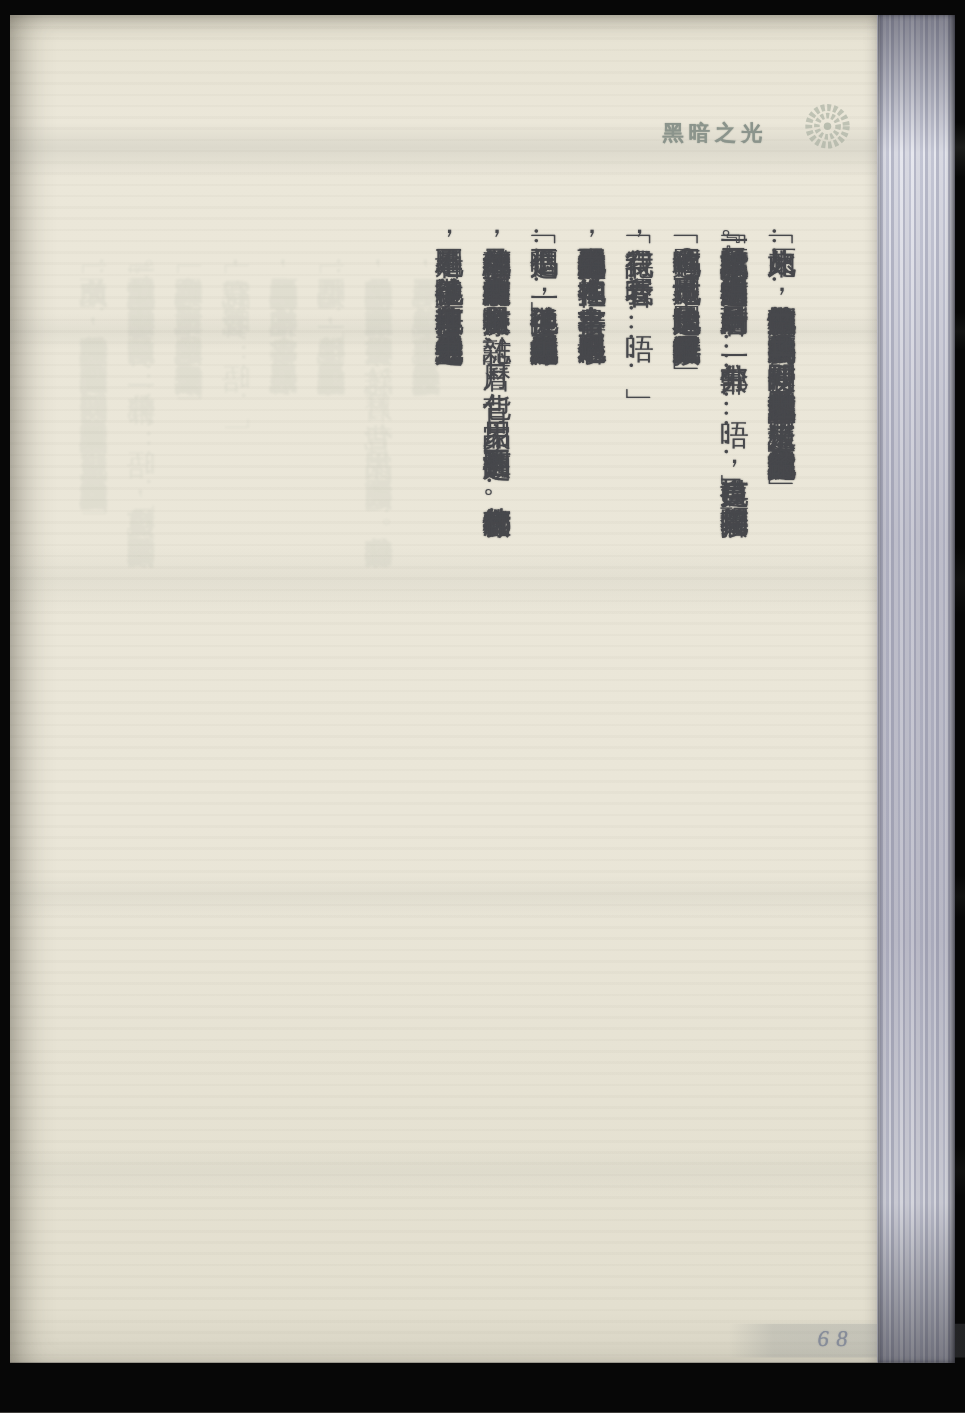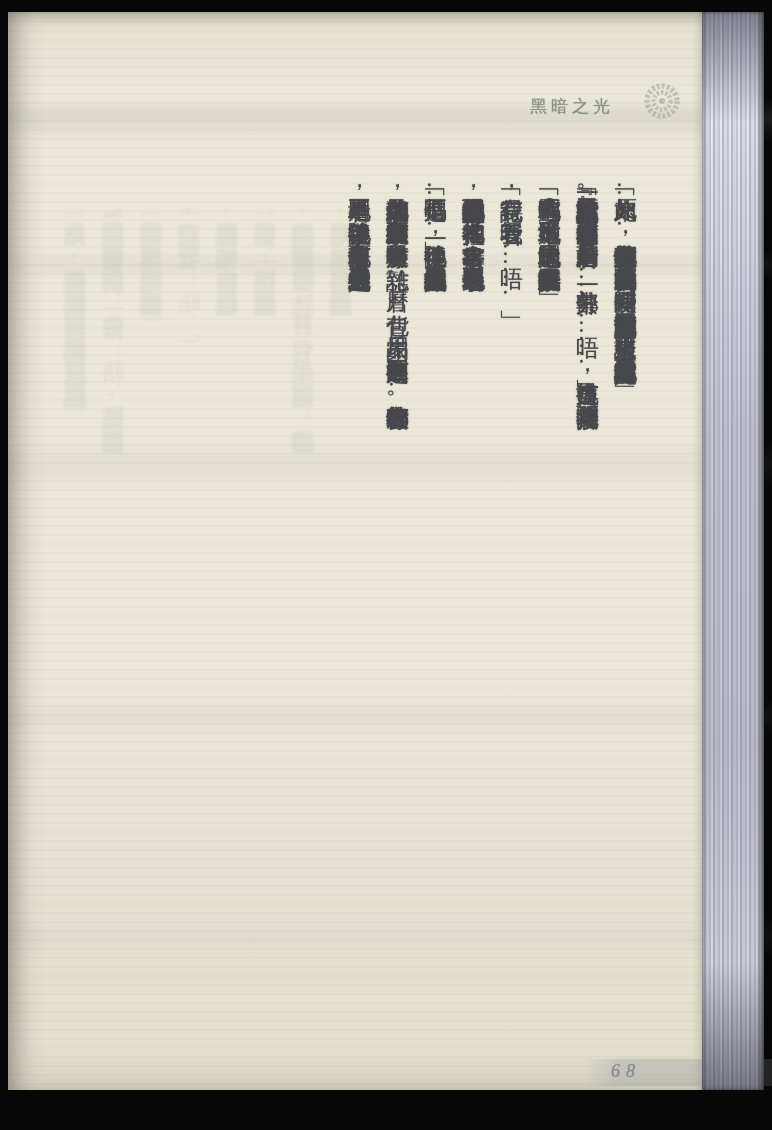--- a/index.html
+++ b/index.html
@@ -39,28 +39,28 @@
   .band4{top:688px;height:34px;background:linear-gradient(180deg,rgba(135,140,130,0) 0,rgba(135,140,130,0.08) 50%,rgba(135,140,130,0) 100%);}
   .band5{top:905px;height:40px;background:linear-gradient(180deg,rgba(135,140,130,0) 0,rgba(135,140,130,0.07) 50%,rgba(135,140,130,0) 100%);}
   
   .num-band{
     position:absolute;left:575px;top:1047px;width:197px;height:27px;
     background:linear-gradient(90deg,rgba(146,150,148,0) 0,rgba(146,150,148,0.30) 18%,rgba(146,150,148,0.32) 62%,rgba(120,122,132,0.22) 100%);
   }
   
   .header-title{
     position:absolute;left:522px;top:83px;
-    font-size:17px;letter-spacing:4px;font-weight:400;color:var(--header-c,#8b948c);
+    font-size:17px;letter-spacing:4px;font-weight:700;color:var(--header-c,#8b948c);
     text-shadow:0 0 1px rgba(120,130,120,0.8);
     white-space:nowrap;
   }
   .stamp{position:absolute;left:634px;top:69px;width:40px;height:40px;opacity:0.75;filter:blur(0.4px);}
   
   .page-number{
-    position:absolute;left:603px;top:1049px;
+    position:absolute;left:646px;top:1049px;
     font-size:18px;font-style:italic;letter-spacing:6px;color:var(--pagenum-c,#868c99);
     text-shadow:0 0 1px rgba(130,135,150,0.9);
   }
   
   .text-block,.ghost-block{
     position:absolute;left:62px;top:146px;width:574px;height:884px;
     writing-mode:vertical-rl;text-orientation:mixed;
     font-size:23px;line-height:38px;
     color:var(--ink-c,#47484c);
     text-shadow:0 0 1.2px rgba(70,70,72,0.55);

